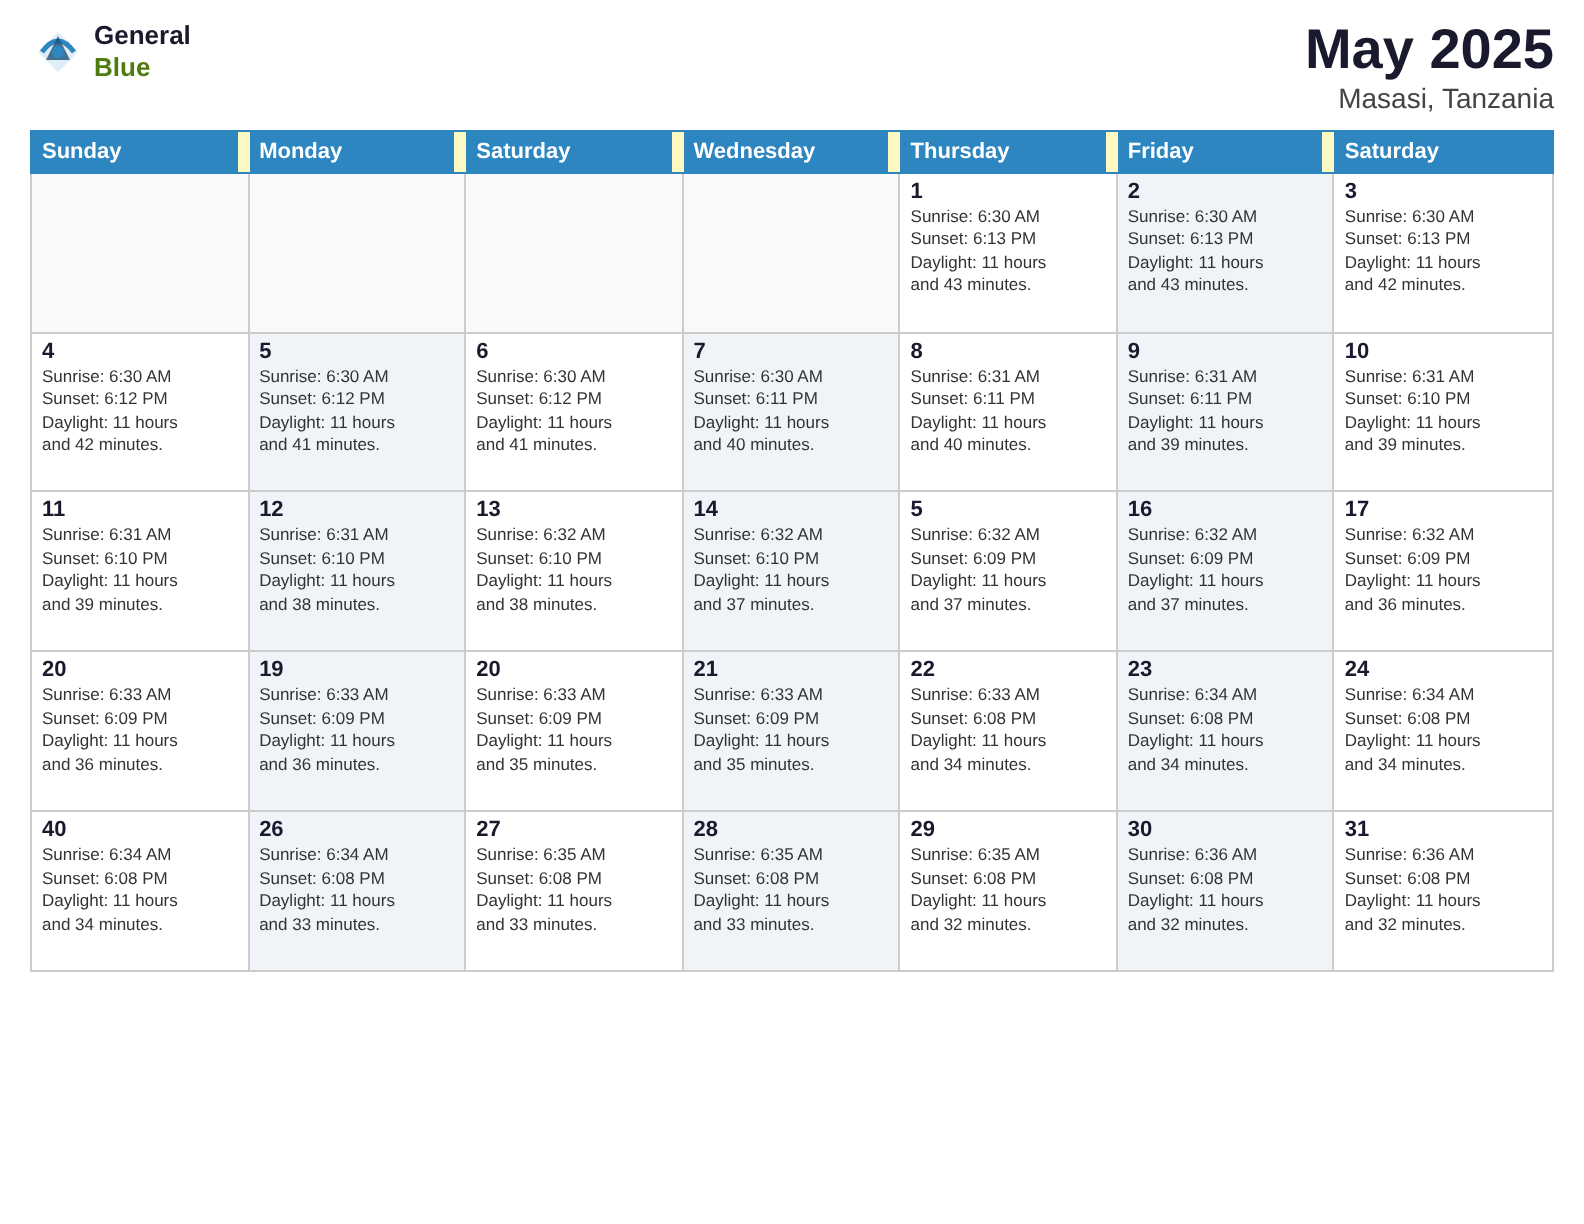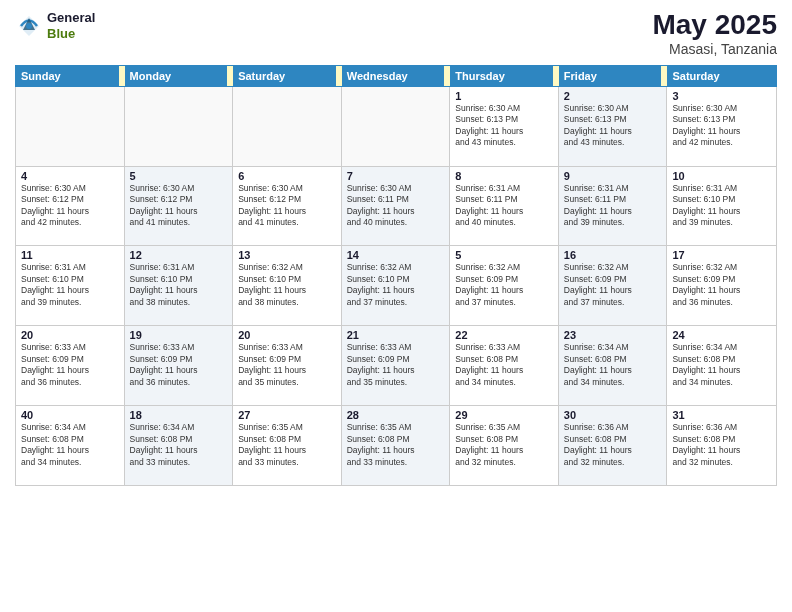--- a/index.html
+++ b/index.html
@@ -321,21 +321,21 @@
         </div>
         <div class="cal-row">
           <div class="cal-cell">
             <div class="day-num">40</div>
             <div class="cell-text" style="white-space: pre-line;">Sunrise: 6:34 AM
 Sunset: 6:08 PM
 Daylight: 11 hours
 and 34 minutes.</div>
           </div>
           <div class="cal-cell shaded">
-            <div class="day-num">18</div>
+            <div class="day-num">26</div>
             <div class="cell-text" style="white-space: pre-line;">Sunrise: 6:34 AM
 Sunset: 6:08 PM
 Daylight: 11 hours
 and 33 minutes.</div>
           </div>
           <div class="cal-cell">
             <div class="day-num">27</div>
             <div class="cell-text" style="white-space: pre-line;">Sunrise: 6:35 AM
 Sunset: 6:08 PM
 Daylight: 11 hours

